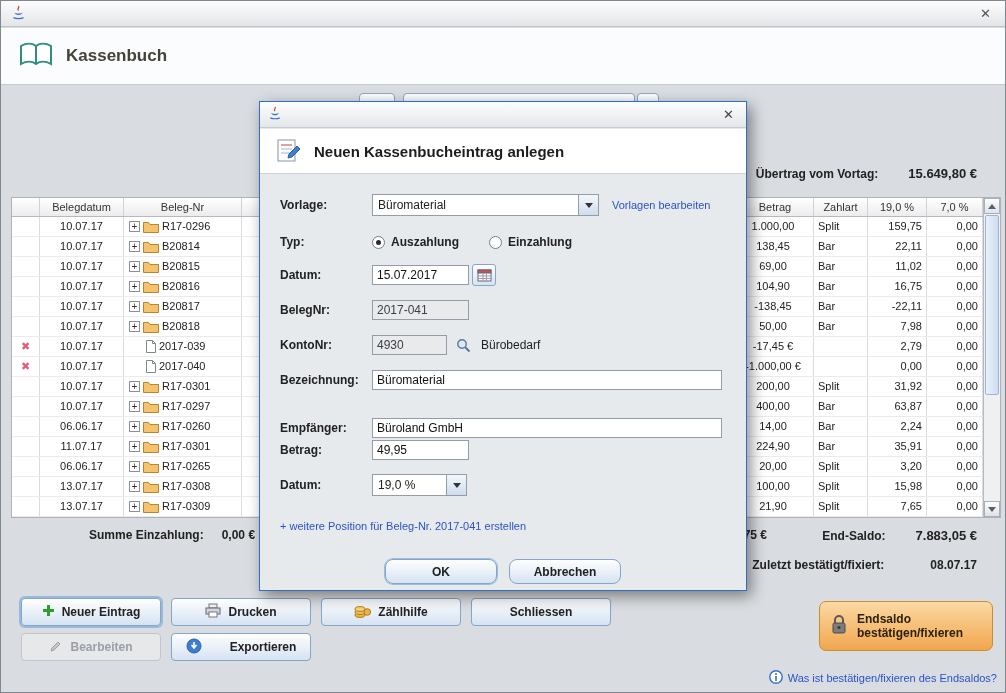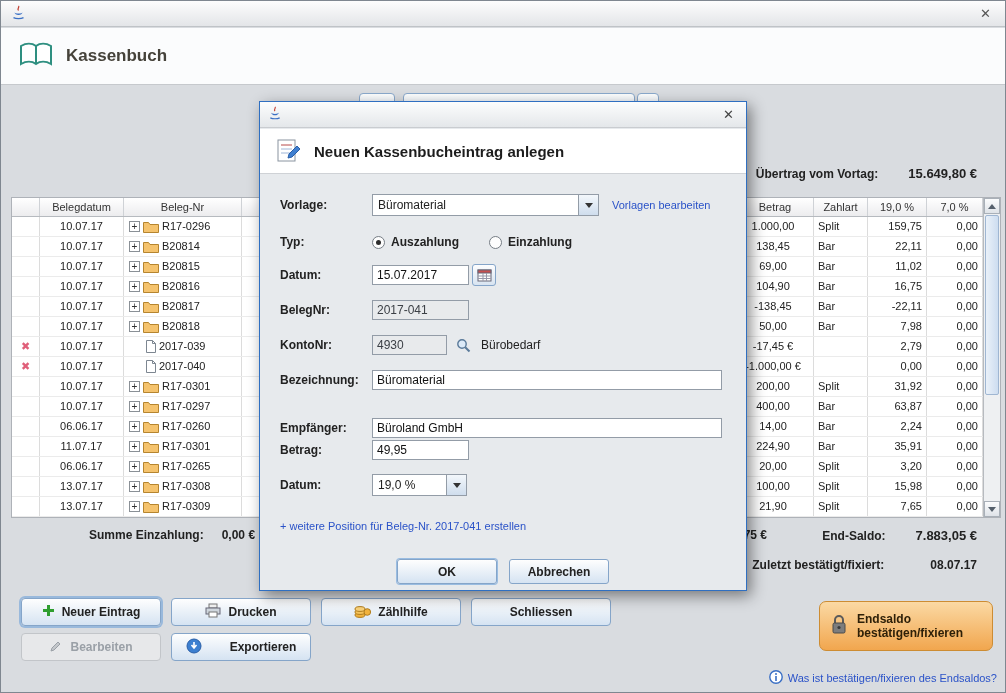--- a/index.html
+++ b/index.html
@@ -98,21 +98,21 @@
   .tri{width:0;height:0;border-left:4px solid transparent;border-right:4px solid transparent;border-top:5px solid #333;}
   .sqbtn{width:24px;height:22px;margin-left:3px;background:linear-gradient(#fdfdfe,#d8e4f1);border:1px solid #85a5c9;
     border-radius:3px;display:flex;align-items:center;justify-content:center;flex:0 0 auto;}
   .radio{width:13px;height:13px;border:1px solid #767d85;border-radius:50%;background:#fdfdfd;position:relative;
     margin-right:6px;flex:0 0 auto;}
   .radio.sel::after{content:"";position:absolute;left:3px;top:3px;width:5px;height:5px;border-radius:50%;background:#2c2c2c;}
   .rlabel{font-weight:bold;margin-right:30px;}
   .link{color:#2a52c8;font-size:11px;cursor:default;}
   .kname{margin-left:10px;}
   .dlg-buttons{position:absolute;top:457px;left:0;width:100%;display:flex;justify-content:center;gap:12px;}
-  .dbtn{width:100px;height:25px;background:linear-gradient(#fefefe,#d5e3f2);border:1px solid #85a5c9;border-radius:3px;
+  .dbtn{width:112px;height:25px;background:linear-gradient(#fefefe,#d5e3f2);border:1px solid #85a5c9;border-radius:8px;
     font-family:"Liberation Sans","DejaVu Sans",sans-serif;font-weight:bold;font-size:12px;color:#222;}
   .dbtn.ok{box-shadow:0 0 0 1px rgba(90,150,215,.55);}
 </style>
 </head>
 <body>
 
 <div class="window">
 
   <div class="titlebar">
     <span><svg width="15" height="15" viewBox="0 0 15 15">

